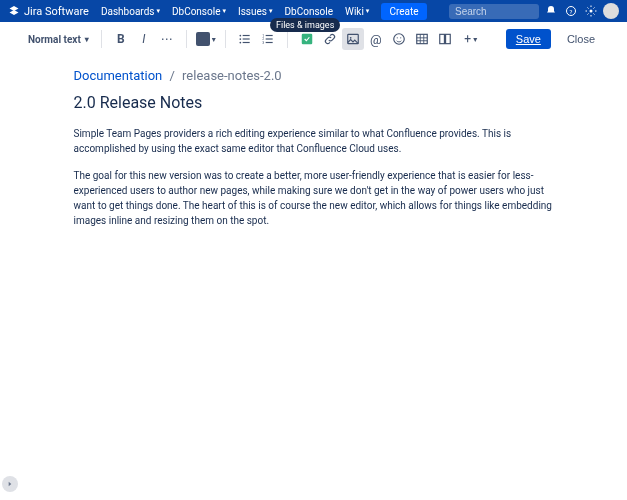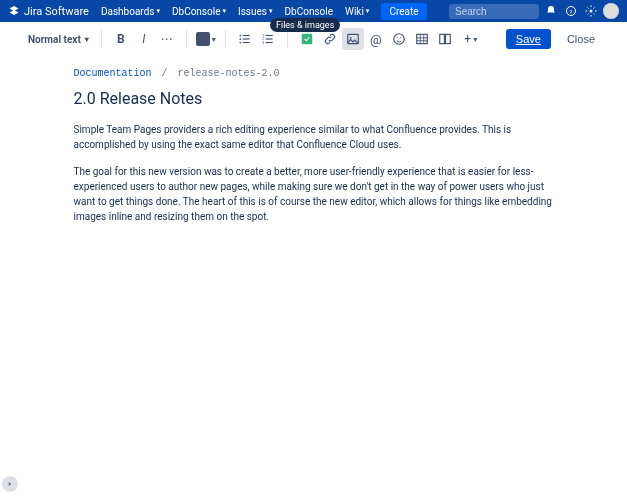--- a/index.html
+++ b/index.html
@@ -33,21 +33,21 @@
 .tb-sep { width:1px; height:18px; background:#DFE1E6; margin: 0 6px; }
 .text-style { display:flex; align-items:center; gap:4px; font-size:10px; color:#42526E; cursor:pointer; padding: 2px 4px; font-weight: bold; }
 .color-swatch { width:14px; height:14px; background:#42526E; border-radius:2px; }
 .tb-right { margin-left:auto; display:flex; gap:8px; }
 .save-btn { background:#0052CC; color:#fff; font-size:11px; padding:4px 10px; border-radius:3px; cursor:pointer; border:none;text-decoration:underline; }
 .close-btn { color:#42526E; font-size:11px; padding:4px 8px; cursor:pointer; background:none; border:none; }
 
 
 .editor { padding: 12px 0; }
 .doc { max-width: 480px; margin: 0 auto; }
-.breadcrumb { font-size:10px; color:#6B778C; margin-bottom: 10px; font-family: Liberation Mono, monospace; }
+.breadcrumb { font-size:13px; color:#6B778C; margin-bottom: 10px; }
 .breadcrumb a { color:#0052CC; text-decoration:none; }
 .breadcrumb .sep { margin: 0 4px; color:#6B778C; }
 .title { font-size:16px; font-weight:400; color:#172B4D; margin-bottom: 14px; }
 .para { font-size:10px; line-height:1.5; color:#172B4D; margin-bottom: 12px; }
 
 
 .bottom-chev { position:absolute; left:2px; bottom:8px; width:16px; height:16px; background:#DFE1E6; border-radius:50%; display:flex; align-items:center; justify-content:center; cursor:pointer; }
 .bottom-chev svg { width:8px; height:8px; fill:#6B778C; }
 </style>
 </head>

